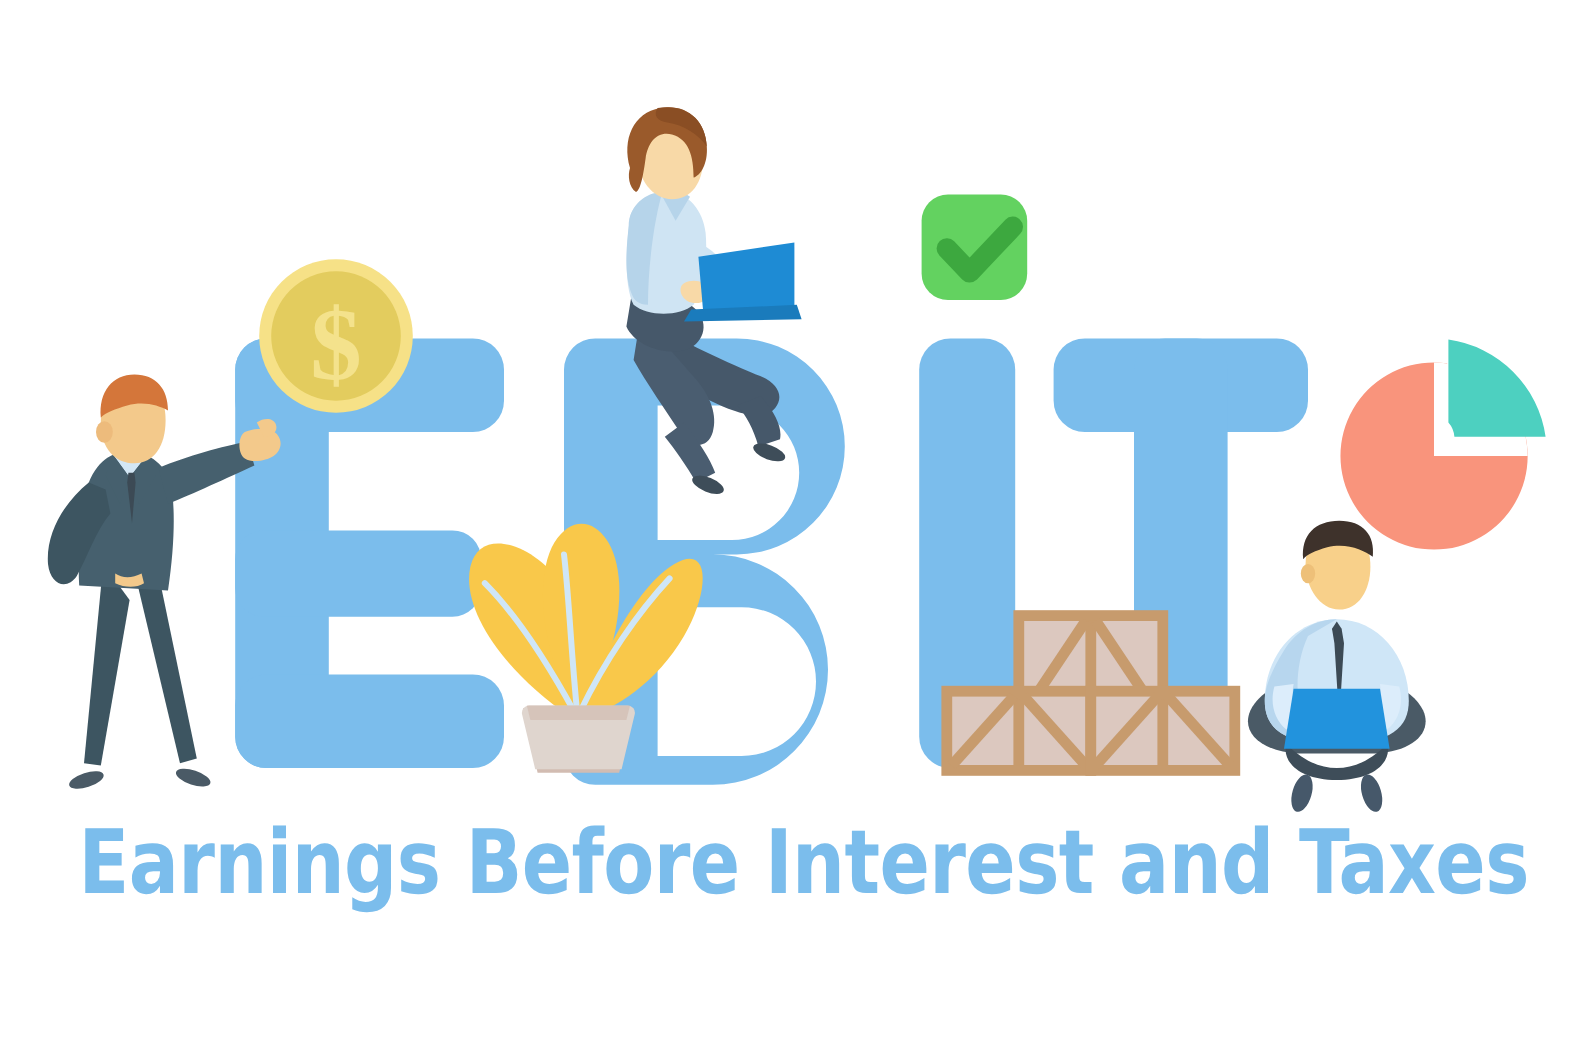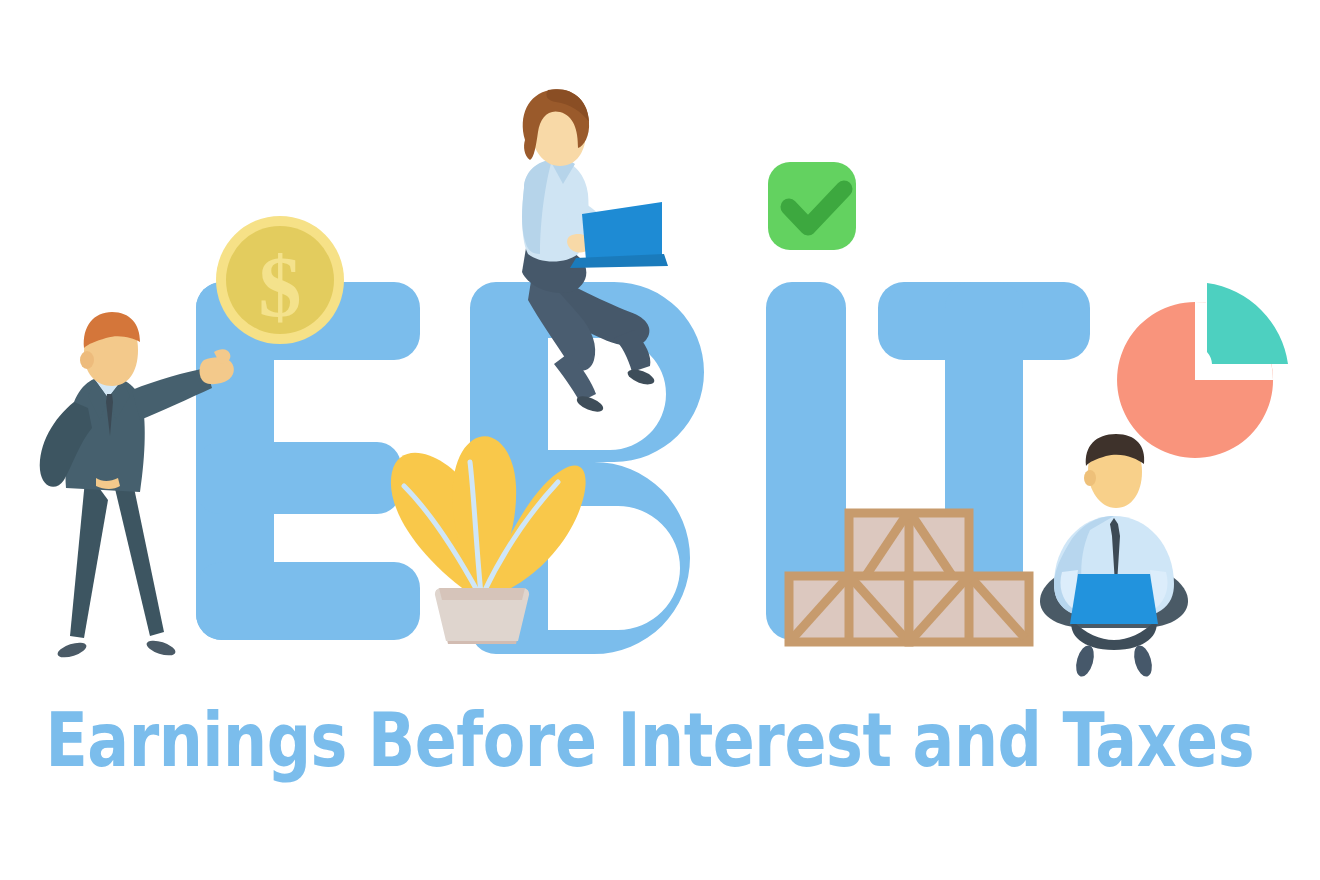--- a/index.html
+++ b/index.html
@@ -20,26 +20,26 @@
   #art {
     position: absolute;
     left: 0;
     top: 0;
     width: 1320px;
     height: 880px;
   }
   .subtitle-layer {
     position: absolute;
     left: 0;
-    top: 685px;
+    top: 664px;
     width: 1320px;
     height: 110px;
     display: flex;
     align-items: center;
-    justify-content: flex-start;
+    justify-content: flex-end;
     pointer-events: none;
   }
   .subtitle-text {
     font-family: "Liberation Sans Narrow", "DejaVu Sans Condensed", "Liberation Sans", sans-serif;
     font-weight: bold;
     font-size: 74px;
     letter-spacing: -0.5px;
     color: #7BBDEC;
     white-space: nowrap;
     transform: scaleX(0.93);

